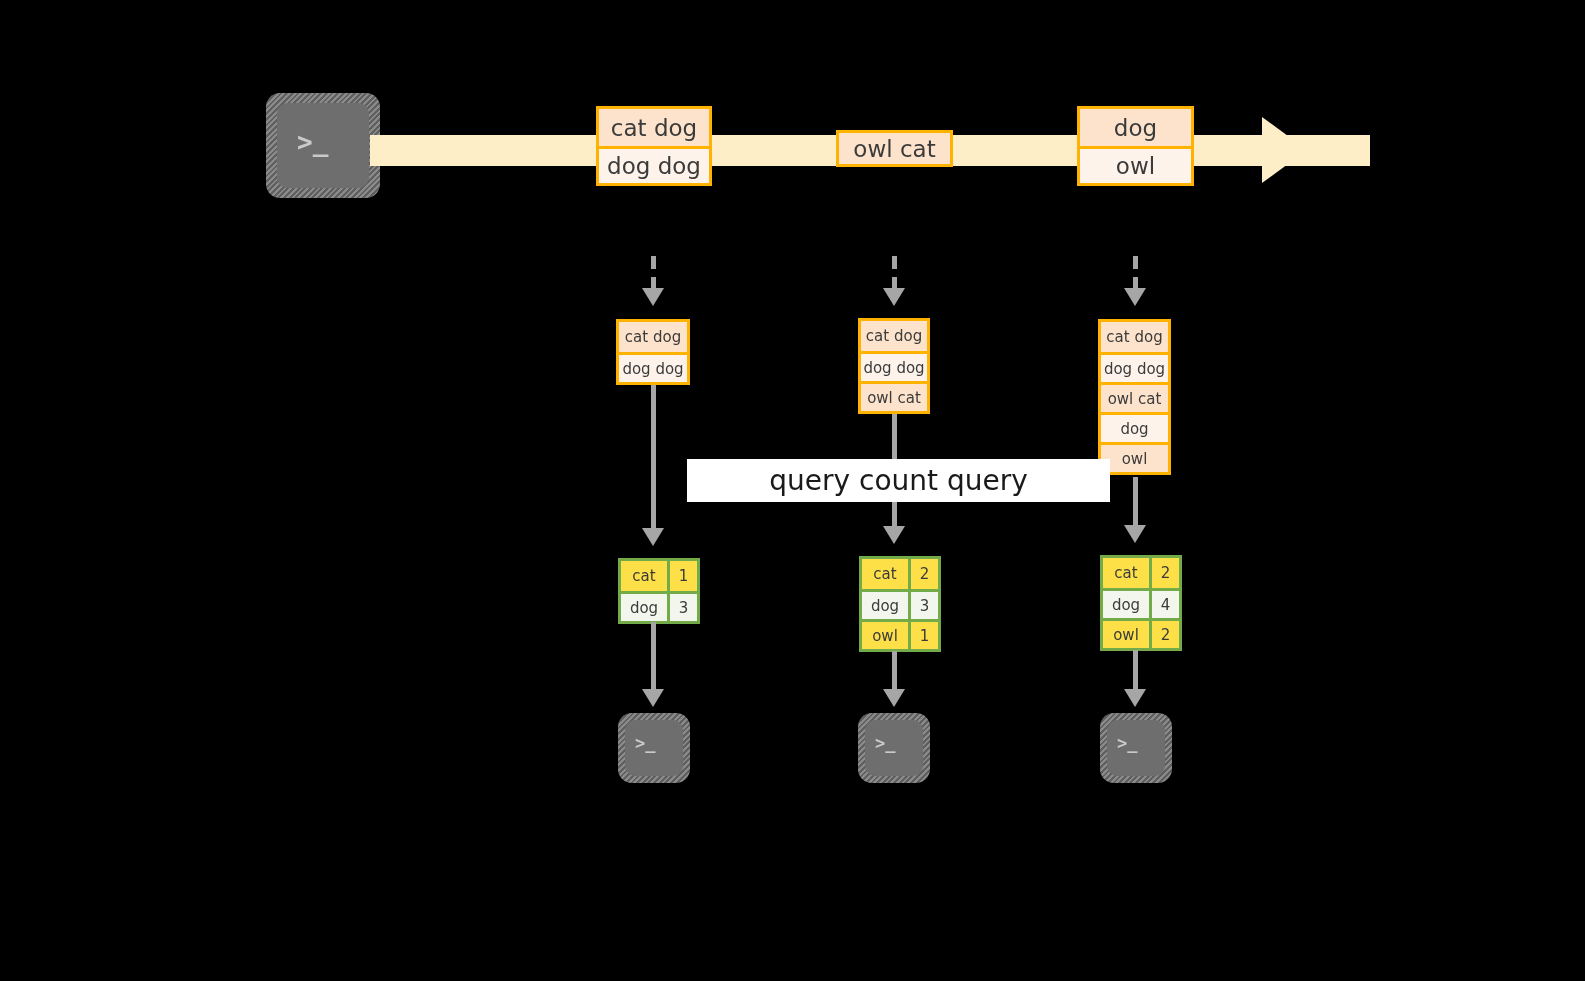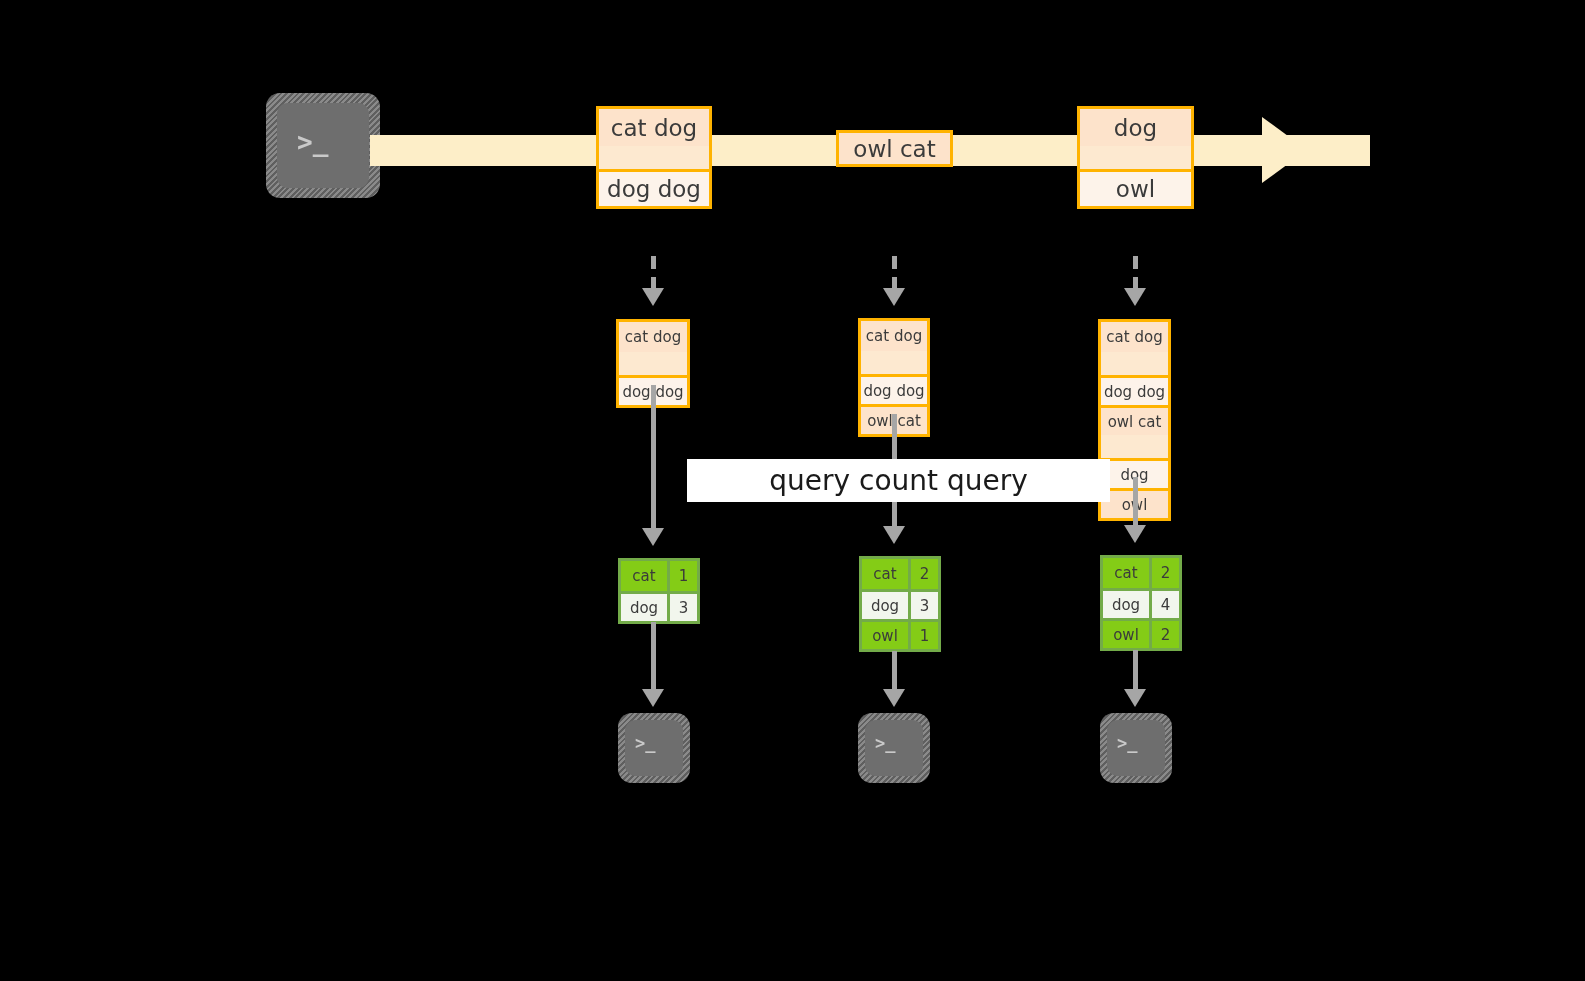--- a/index.html
+++ b/index.html
@@ -71,21 +71,21 @@
   }
   .evt .row {
     box-sizing: border-box;
     display: flex;
     align-items: center;
     justify-content: center;
     color: #3b3b3b;
     white-space: nowrap;
   }
   .evt .row.shade-a { background: #fde3cb; }
-  .evt .row.shade-b { background: #fdf3ea; margin-top: 23px; }
+  .evt .row.shade-b { background: #fdf3ea; }
   .evt .row + .row { border-top: 3px solid #ffb300; }
 
   .evt.big .row { height: 37px; font-size: 23px; }
   .evt.single .row { height: 31px; font-size: 23px; }
   .evt.small .row { height: 30px; font-size: 15px; }
 
   
   .res {
     position: absolute;
     box-sizing: border-box;
@@ -103,21 +103,21 @@
   .res .c {
     box-sizing: border-box;
     display: flex;
     align-items: center;
     justify-content: center;
     font-size: 15px;
     color: #3b3b3b;
   }
   .res .c.word { width: 46px; }
   .res .c.cnt  { width: 30px; border-left: 3px solid #73ab49; }
-  .res .r.sh-a .c { background: #84cc16; }
+  .res .r.sh-a .c { background: #fde047; }
   .res .r.sh-b .c { background: #f2f6ed; }
 
   
   .conn {
     position: absolute;
     width: 5px;
     background: #a6a6a6;
   }
   .conn.dashed {
     background-image: linear-gradient(

